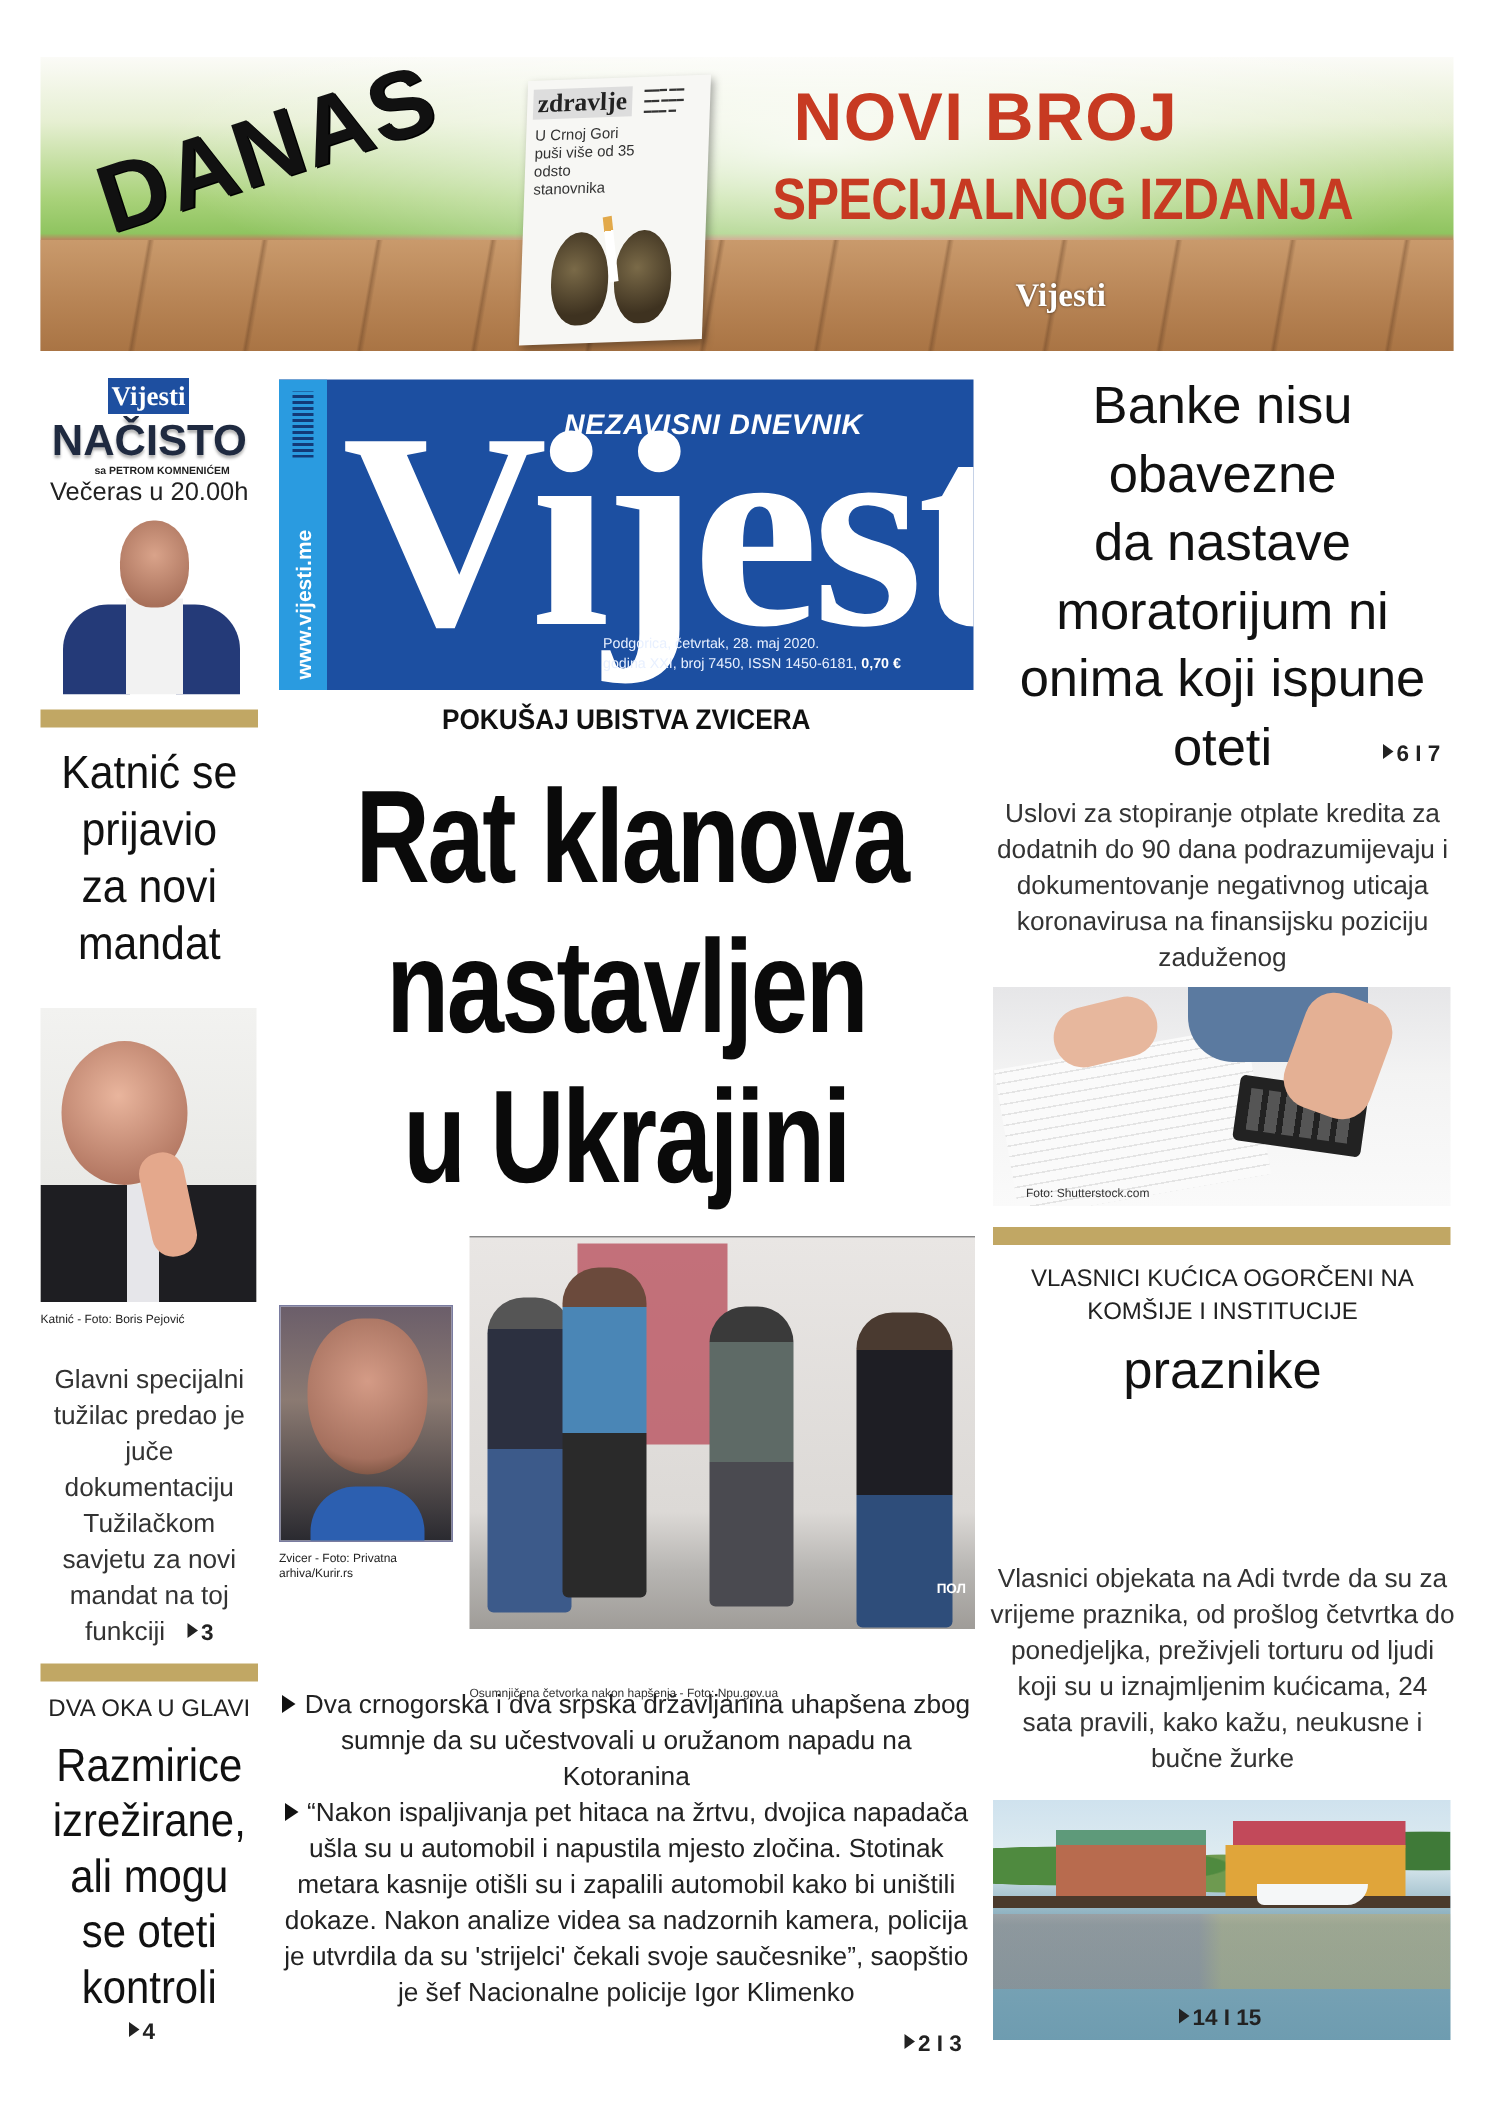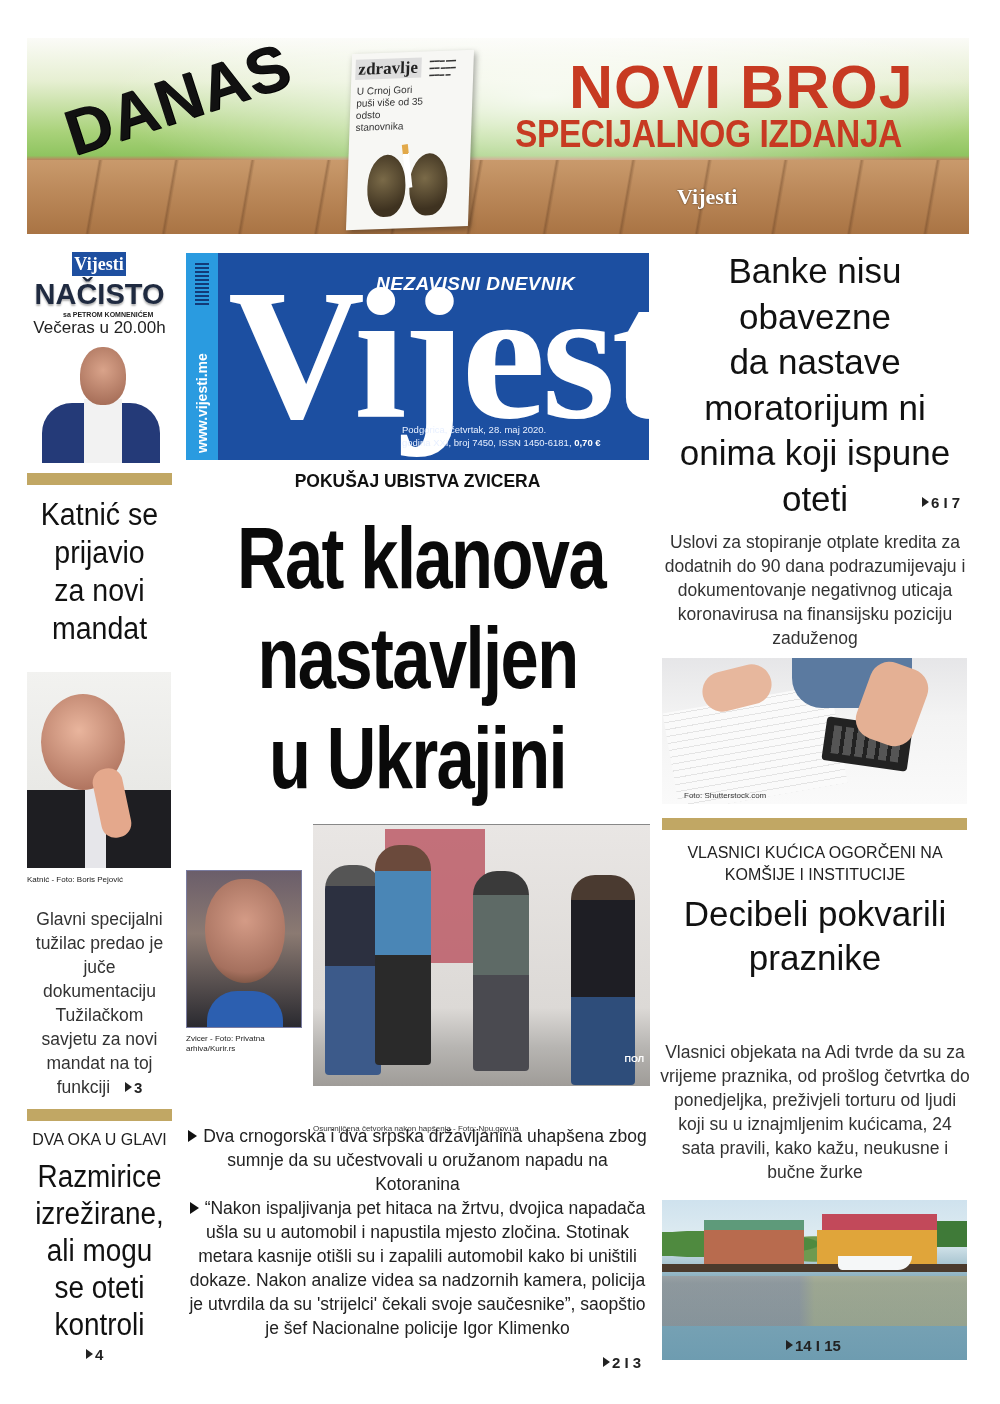--- a/index.html
+++ b/index.html
@@ -19,21 +19,21 @@
   .mag { position: absolute; left: 322px; top: 14px; width: 122px; height: 176px; background: #f7f7f4; transform: skewY(-4deg) rotate(2deg);
     box-shadow: 2px 3px 6px rgba(0,0,0,0.35); overflow: hidden; }
   .mag .mast { position: absolute; left: 4px; top: 6px; width: 66px; height: 20px; background: #ddd; font-family: "Liberation Serif", serif;
     font-weight: 700; font-size: 17px; line-height: 20px; padding-left: 3px; color: #222; }
   .mag .side { position: absolute; right: 4px; top: 6px; width: 40px; font-size: 5px; line-height: 7px; color: #333; }
   .mag .cover-text { position: absolute; left: 6px; top: 32px; width: 70px; font-size: 10px; line-height: 12px; color: #333; }
   .mag .lungs { position: absolute; left: 18px; top: 92px; width: 84px; height: 76px; }
   .mag .lung { position: absolute; top: 10px; width: 38px; height: 62px; background: radial-gradient(circle at 40% 40%, #7a6a48, #3e3220 70%); border-radius: 50% 50% 45% 45%; }
   .mag .lung.l { left: 2px; } .mag .lung.r { right: 2px; }
   .mag .cig { position: absolute; left: 38px; top: 0; width: 6px; height: 44px; background: linear-gradient(#e2a94a 0 22%, #fff 22%); transform: rotate(-8deg); }
-  .banner .novi { position: absolute; left: 542px; top: 14px; font-family: "Liberation Sans", sans-serif; font-weight: 900; font-size: 61px;
+  .banner .novi { position: absolute; left: 502px; top: 14px; font-family: "Liberation Sans", sans-serif; font-weight: 900; font-size: 45px;
     color: #c73a22; letter-spacing: 1px; }
   .banner .spec { position: absolute; left: 488px; top: 74px; font-family: "Liberation Sans", sans-serif; font-weight: 700; font-size: 39px;
     color: #c73a22; transform: scaleX(0.86); transform-origin: left; white-space: nowrap; letter-spacing: -0.5px; }
   .banner .logo-small { position: absolute; left: 650px; top: 146px; font-family: "Liberation Serif", serif; font-weight: 700; font-size: 22px;
     color: #fff; text-shadow: 0 0 2px rgba(0,0,0,0.6); }
   .nacisto { position: absolute; left: 27px; top: 248px; width: 145px; height: 216px; }
   .nacisto .vlogo { position: absolute; left: 45px; top: 4px; width: 54px; height: 24px; background: #1e4fa0; color: #fff;
     font-family: "Liberation Serif", serif; font-weight: 700; font-size: 18px; line-height: 24px; text-align: center; }
   .nacisto .title { position: absolute; left: 0; top: 30px; width: 145px; text-align: center; font-weight: 900; font-size: 29px;
     color: #1f2a40; letter-spacing: 0px; text-shadow: 0 2px 2px rgba(0,0,0,0.3); font-family: "Liberation Sans", sans-serif; }
@@ -257,21 +257,20 @@
     <div class="hand2"></div>
     <div class="calc"></div>
     <div class="hand"></div>
   <div class="credit">Foto: Shutterstock.com</div>
 </div>
 
 <div class="gold-bar" style="left:662px; top:818px; width:305px;"></div>
 
 <div class="story-ada-kicker">VLASNICI KUĆICA OGORČENI NA KOMŠIJE I INSTITUCIJE</div>
 <div class="story-ada-title">
-  <div>Decibeli pokvarili</div>
   <div>praznike</div>
 </div>
 <div class="story-ada-body">Vlasnici objekata na Adi tvrde da su za vrijeme praznika, od prošlog četvrtka do ponedjeljka, preživjeli torturu od ljudi koji su u iznajmljenim kućicama, 24 sata pravili, kako kažu, neukusne i bučne žurke</div>
 <div class="photo-ada">
   <div class="trees"></div>
   <div class="roof1"></div>
     <div class="house1"></div>
   <div class="roof2"></div>
     <div class="house2"></div>
   <div class="dock"></div>

